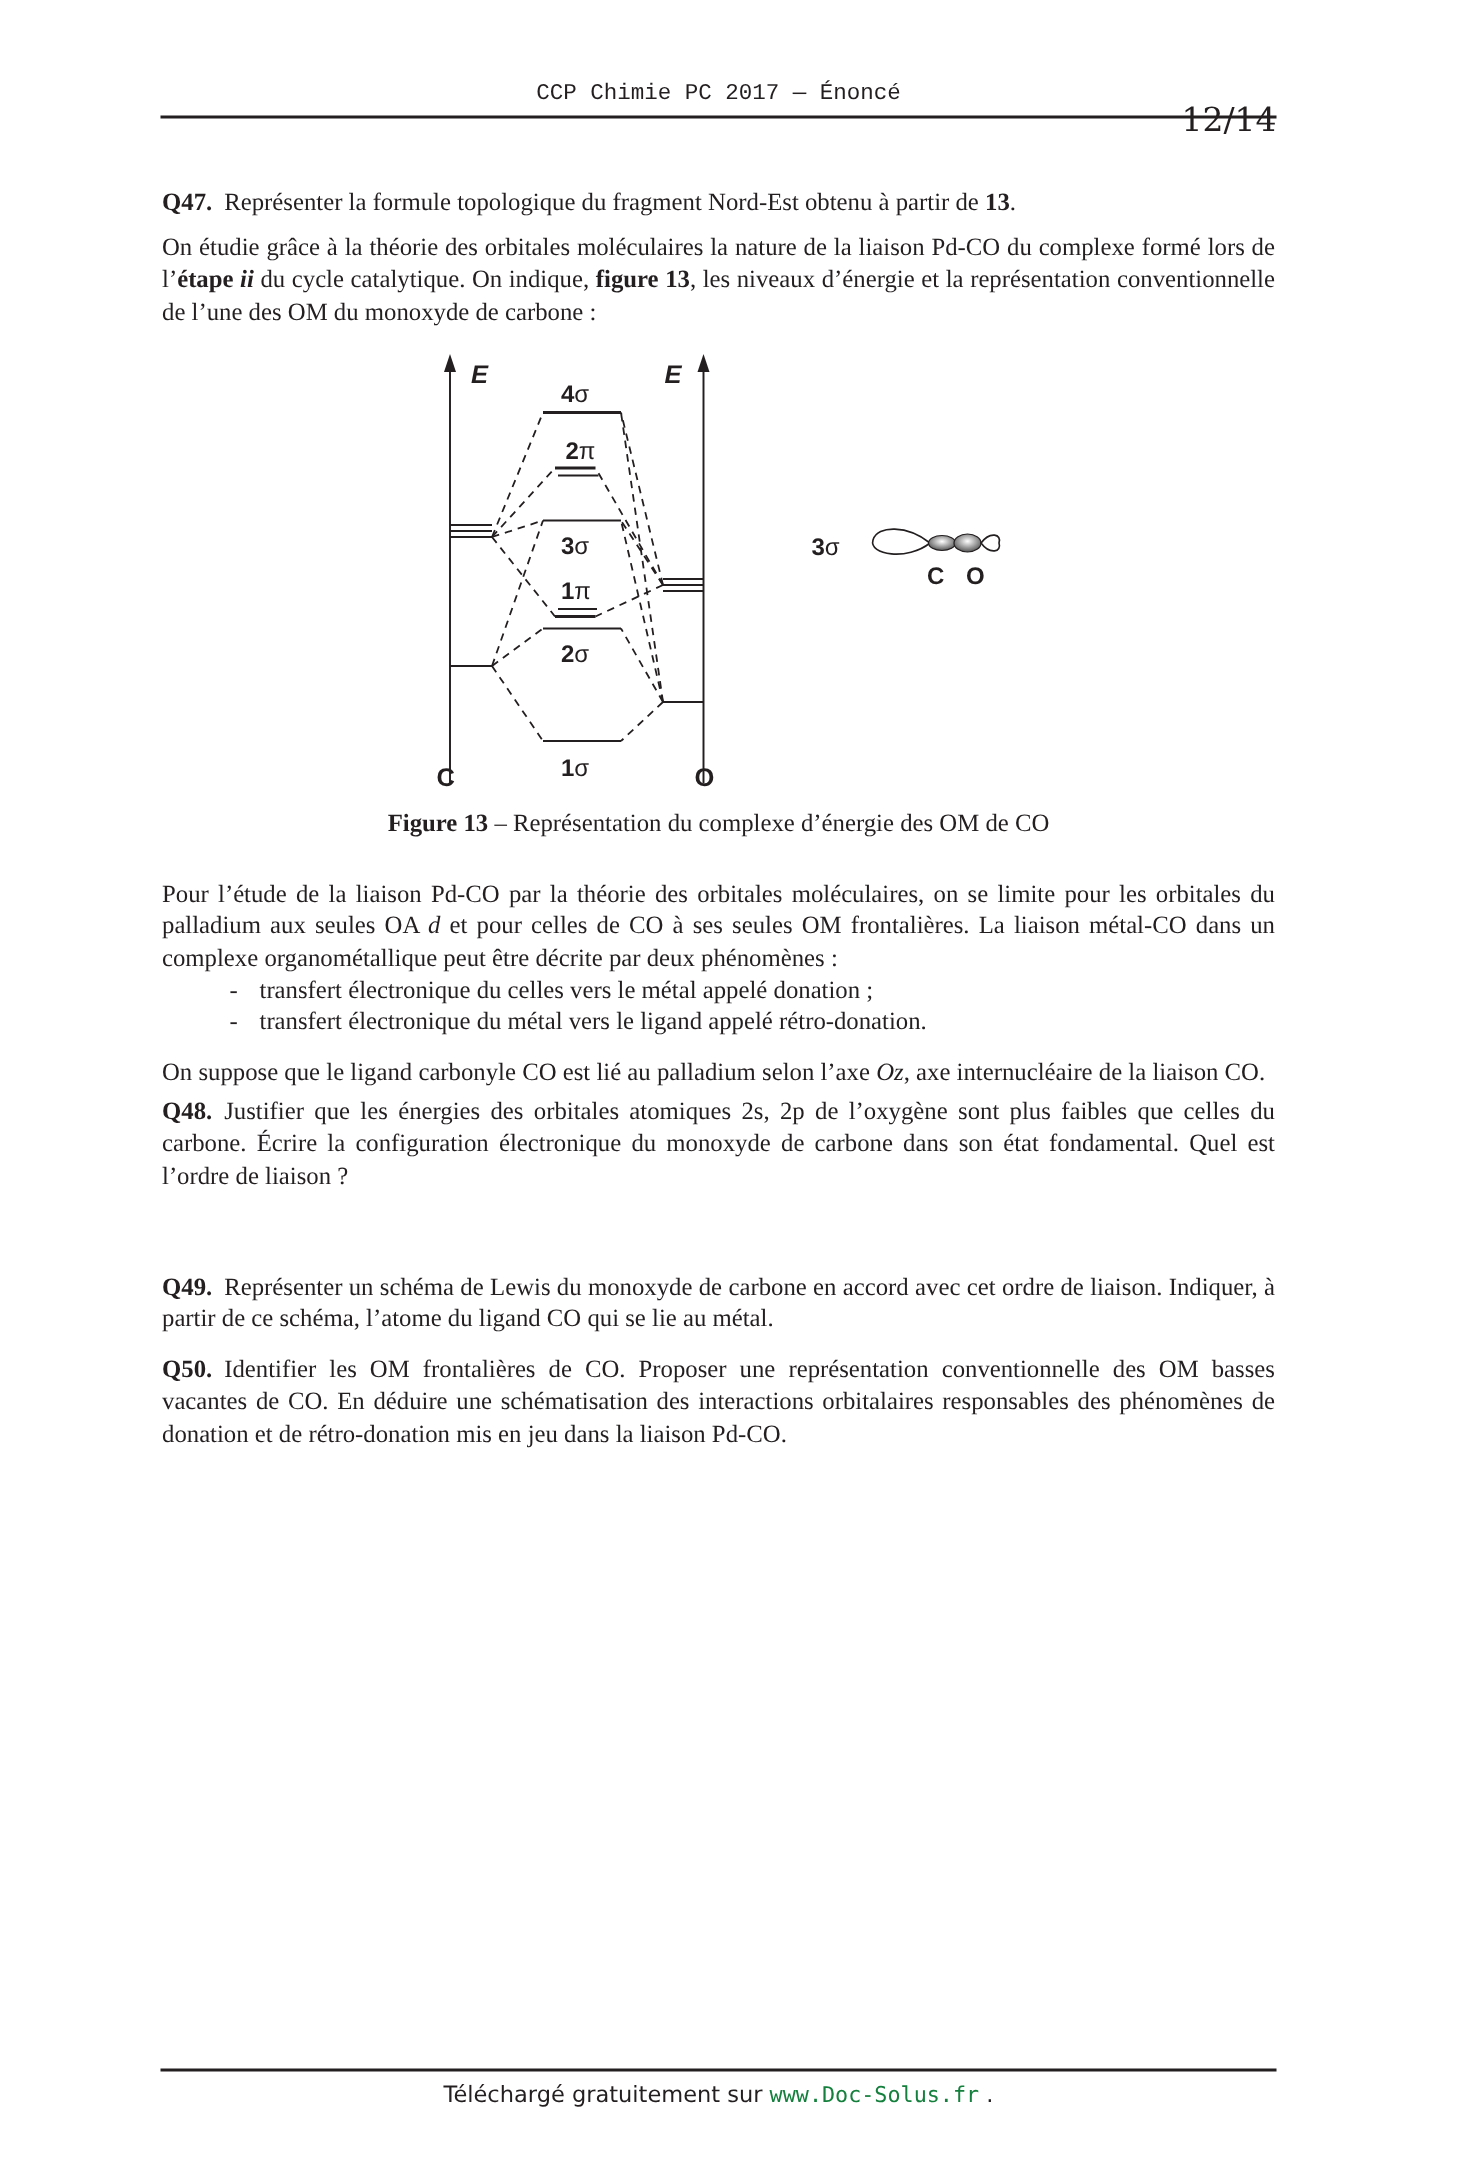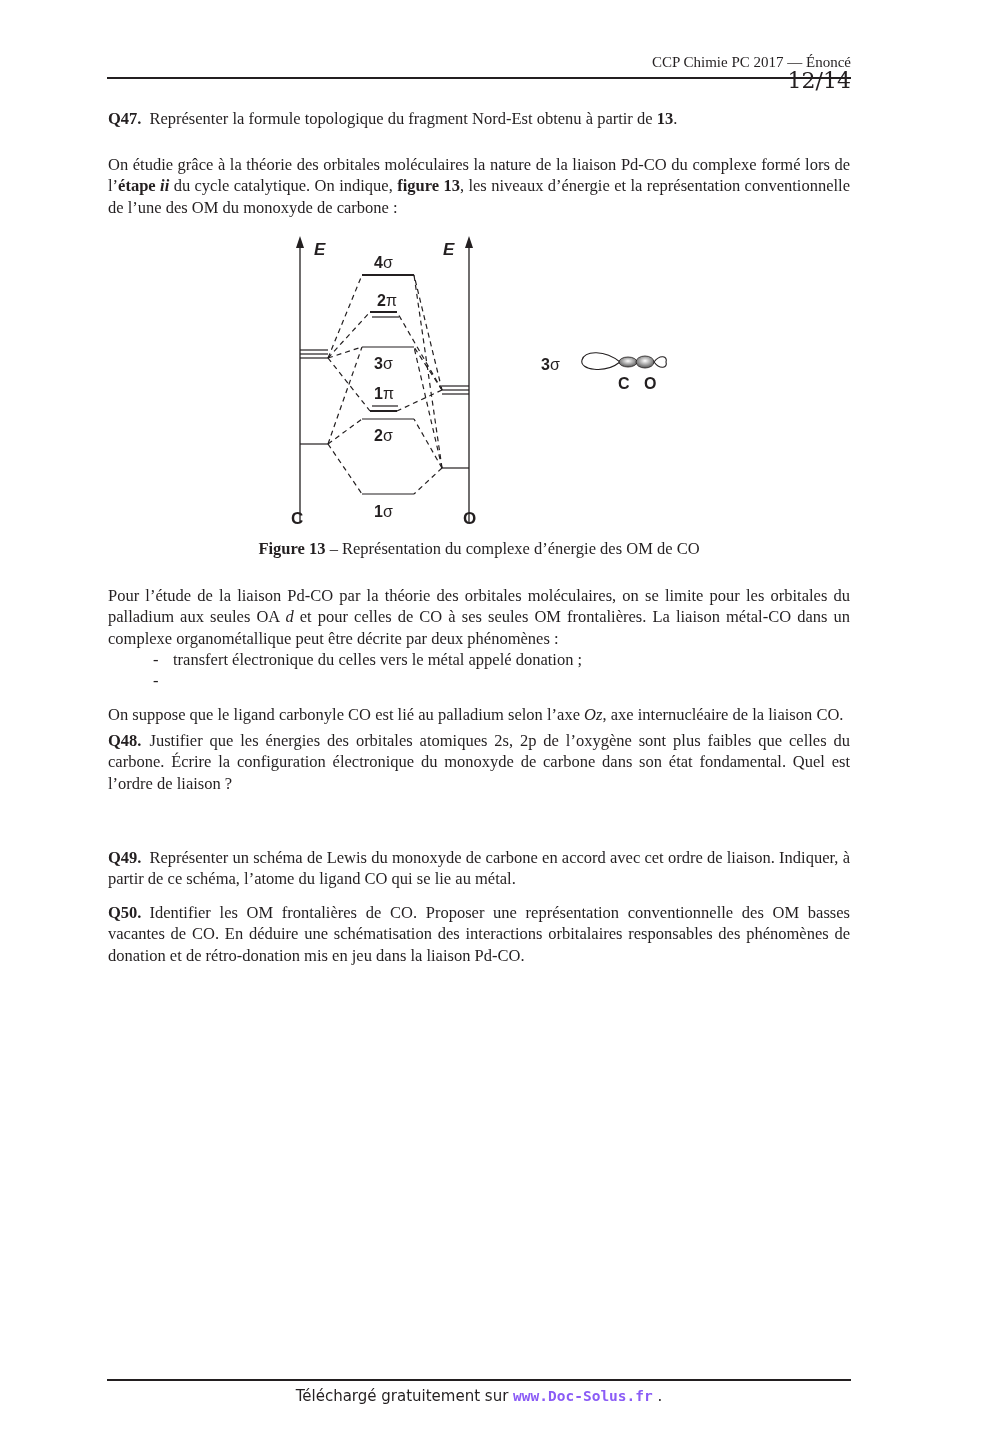--- a/index.html
+++ b/index.html
@@ -1,45 +1,45 @@
 <!DOCTYPE html>
 <html><head>
   <meta charset="utf-8">
   <style>
     html, body { margin: 0; padding: 0; background: #ffffff; }
     body { width: 981px; height: 1441px; position: relative; color: #231f20; font-family: "Liberation Serif", serif; }
     .page { position: absolute; left: 0; top: 0; width: 981px; height: 1441px; }
     .header { position: absolute; left: 107px; top: 52px; width: 744px; height: 24px; }
-    .header-title { position: absolute; left: 0; width: 744px; text-align: right; top: 2px; font-family: Liberation Serif, serif; font-size: 15px; }
+    .header-title { position: absolute; left: 0; width: 744px; text-align: center; top: 2px; font-family: Liberation Mono, monospace; font-size: 15px; }
     .header-page { position: absolute; right: 0; top: 16px; font-family: "DejaVu Serif", "Liberation Serif", serif; font-size: 22px; }
     .header-rule { position: absolute; left: 107px; top: 77px; width: 744px; height: 0; border-top: 2px solid #231f20; }
     .para { position: absolute; left: 108px; width: 742px; font-size: 16.5px; line-height: 21.3px; text-align: justify; }
     .q { font-weight: bold; margin-right: 8px; }
     .bullets { position: absolute; left: 153px; width: 700px; font-size: 16.5px; line-height: 21.3px; }
     .bullets div { display: flex; }
     .bullets .dash { width: 20px; }
     .figure { position: absolute; left: 285px; top: 232px; width: 420px; height: 300px; }
     .fig-caption { position: absolute; left: 108px; width: 742px; top: 539px; text-align: center; font-size: 16.5px; }
     .footer-rule { position: absolute; left: 107px; top: 1379px; width: 744px; border-top: 2px solid #231f20; }
     .footer { position: absolute; left: 107px; width: 744px; top: 1387px; text-align: center; font-family: "DejaVu Sans", sans-serif; font-size: 15px; }
-    .footer a { color: #8b5cf6; font-family: "DejaVu Sans Mono", monospace; font-size: 14.5px; text-decoration: none; font-weight: bold; }
+    .footer a { color: #15803d; font-family: "DejaVu Sans Mono", monospace; font-size: 14.5px; text-decoration: none; }
     svg text { font-family: "Liberation Sans", sans-serif; font-weight: bold; fill: #231f20; }
   </style>
 </head>
 <body>
 
 <div class="page">
 
   <div class="header">
     <div class="header-title">CCP Chimie PC 2017 — Énoncé</div>
     <div class="header-page">12/14</div>
   </div>
   <div class="header-rule"></div>
 
-  <div class="para" style="top:108px;">
+  <div class="para" style="top:124px;">
     <span class="q">Q47.</span><span>Représenter la formule topologique du fragment Nord-Est obtenu à partir de </span><b>13</b><span>.</span>
   </div>
 
   <div class="para" style="top:154px;">
     <span>On étudie grâce à la théorie des orbitales moléculaires la nature de la liaison Pd-CO du complexe formé lors de l’</span><b>étape </b><b><i>ii</i></b><span> du cycle catalytique. On indique, </span><b>figure 13</b><span>, les niveaux d’énergie et la représentation conventionnelle de l’une des OM du monoxyde de carbone :</span>
   </div>
 
   <div class="figure">
     <svg width="420" height="300" viewBox="0 0 420 300">
       <defs>
@@ -139,20 +139,21 @@
   <div class="para" style="top:585px;">
     <span>Pour l’étude de la liaison Pd-CO par la théorie des orbitales moléculaires, on se limite pour les orbitales du palladium aux seules OA </span><i>d</i><span> et pour celles de CO à ses seules OM frontalières. La liaison métal-CO dans un complexe organométallique peut être décrite par deux phénomènes :</span>
   </div>
   <div class="bullets" style="top:649px;">
     <div>
         <span class="dash">-</span>
         <span>transfert électronique du celles vers le métal appelé donation ;</span>
       </div>
     <div>
         <span class="dash">-</span>
+        <span>transfert électronique du métal vers le ligand appelé rétro-donation.</span>
       </div>
   </div>
 
   <div class="para" style="top:704px;">
     <span>On suppose que le ligand carbonyle CO est lié au palladium selon l’axe </span><i>Oz</i><span>, axe internucléaire de la liaison CO.</span>
   </div>
 
   <div class="para" style="top:730px;">
     <span class="q">Q48.</span><span>Justifier que les énergies des orbitales atomiques 2s, 2p de l’oxygène sont plus faibles que celles du carbone. Écrire la configuration électronique du monoxyde de carbone dans son état fondamental. Quel est l’ordre de liaison ?</span>
   </div>

